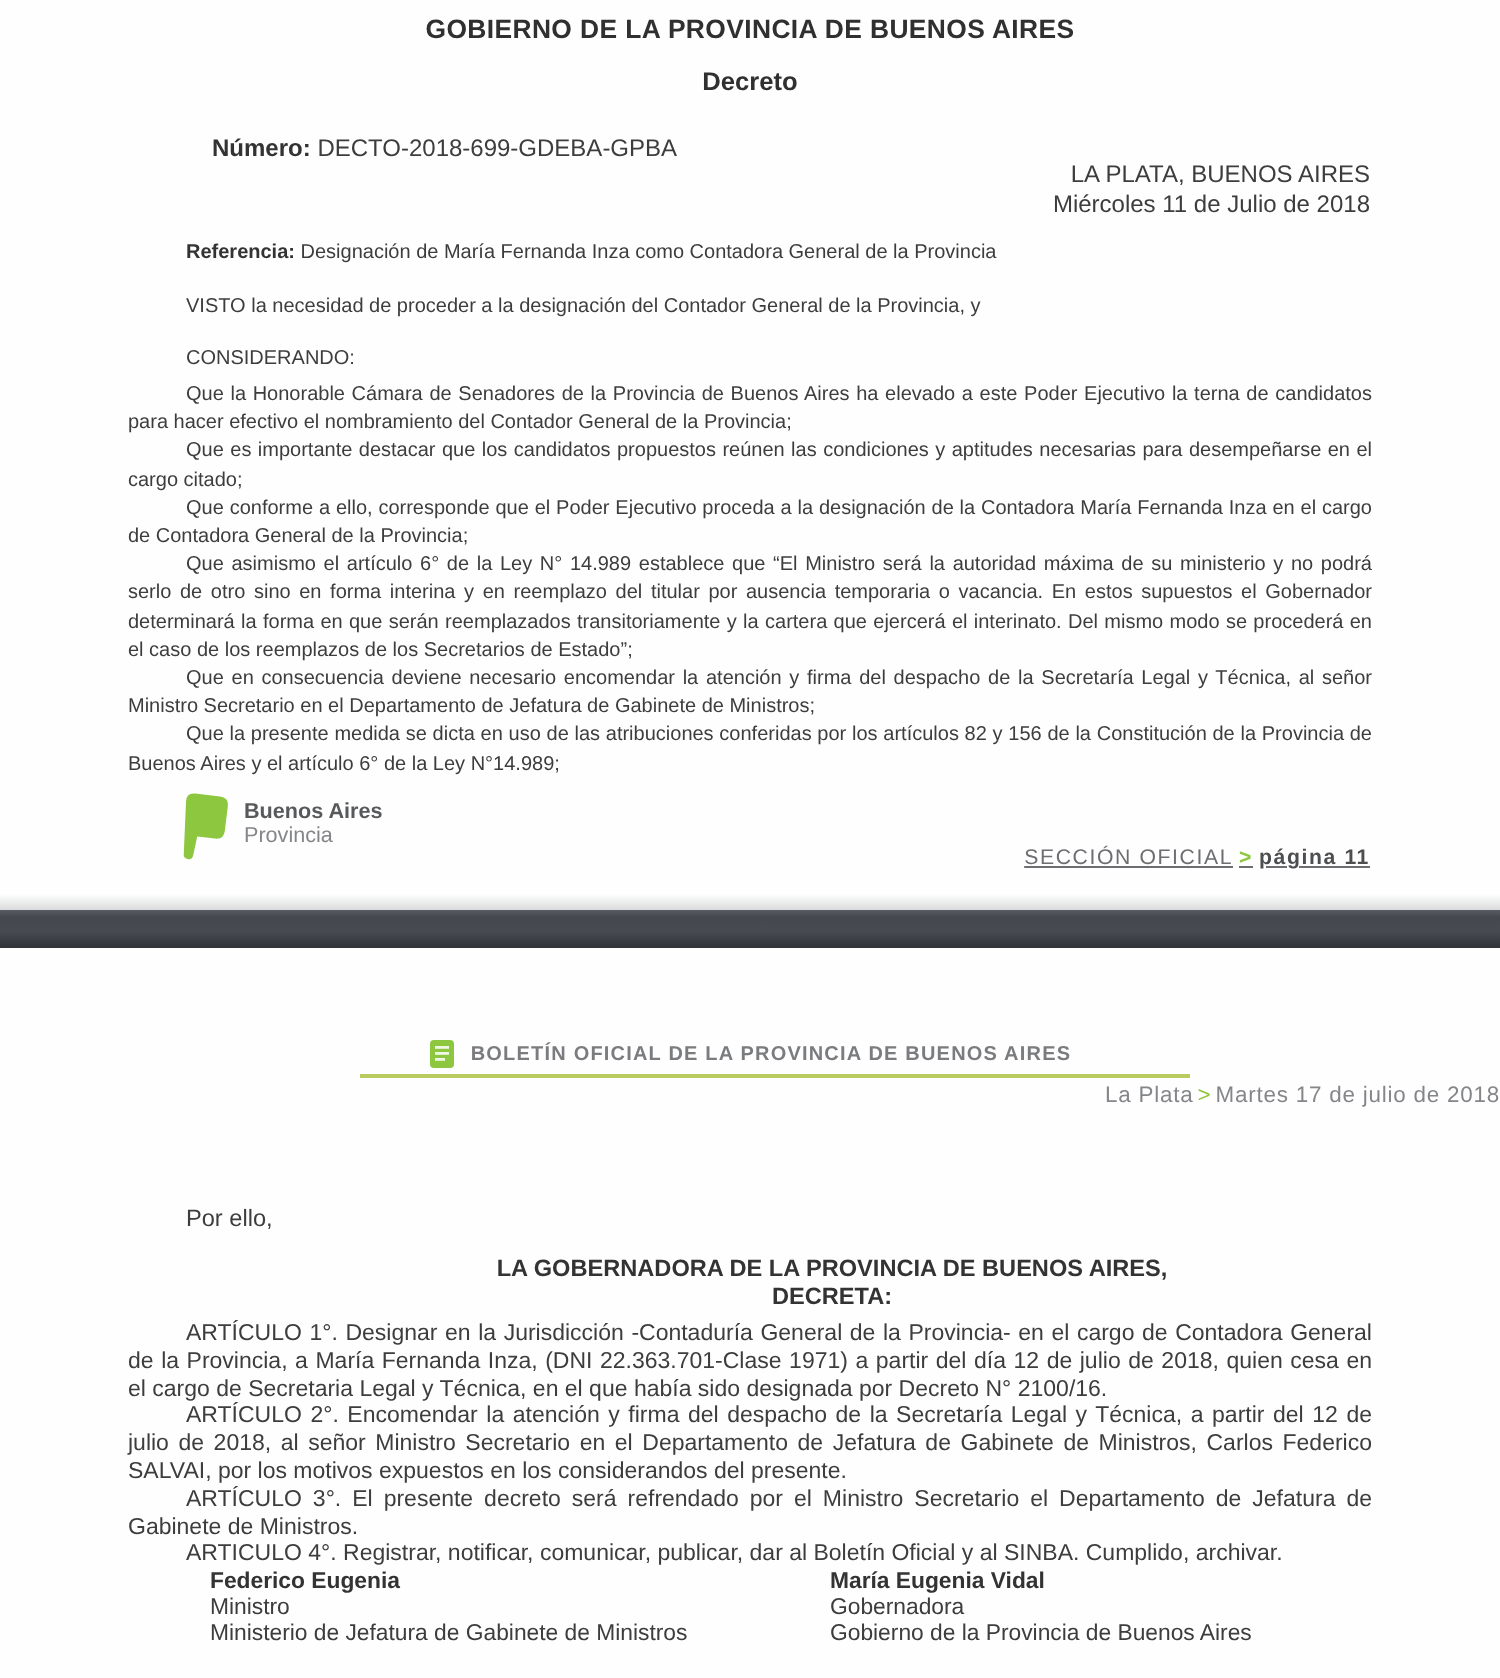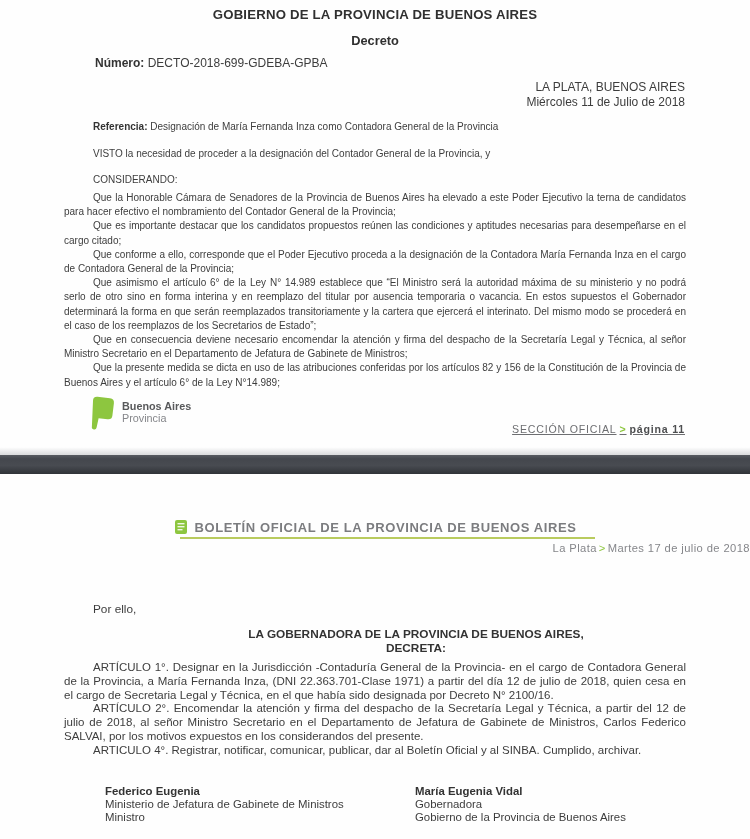--- a/index.html
+++ b/index.html
@@ -28,21 +28,21 @@
   
   .doc-title{
     position:absolute;top:7px;left:0;width:750px;margin:0;
     text-align:center;font-size:13.2px;font-weight:bold;color:#303030;letter-spacing:.2px;
   }
   .doc-subtitle{
     position:absolute;top:33px;left:0;width:750px;margin:0;
     text-align:center;font-size:12.8px;font-weight:bold;color:#303030;
   }
   .numero-line{
-    position:absolute;top:56px;left:95px;margin:0;
+    position:absolute;top:56px;left:95px;margin:11px;
     font-size:12px;color:#3d3d3d;
   }
   .numero-line b{color:#333333;}
   .place-date{
     position:absolute;top:80px;right:65px;margin:0;
     text-align:right;font-size:12px;line-height:15px;color:#3d3d3d;
   }
   .body1{
     position:absolute;top:119px;left:64px;width:622px;
     font-size:10px;line-height:14.2px;color:#3d3d3d;
@@ -67,21 +67,21 @@
   }
   .section-line .sep{color:#8dc63f;font-weight:bold;padding:0 3px;}
   .section-line .pg{color:#4d4e50;font-weight:bold;}
 
   
   .bo-header{
     position:absolute;top:45px;left:0;width:750px;
     display:flex;justify-content:center;align-items:center;gap:7px;
   }
   .bo-title{
-    font-size:13px;font-weight:bold;color:#7b7c7f;letter-spacing:.6px;
+    font-size:10px;font-weight:bold;color:#7b7c7f;letter-spacing:.6px;
   }
   .bo-rule{
     position:absolute;top:63px;left:180px;width:415px;height:2px;
     background:#b9cb5e;
   }
   .bo-dateline{
     position:absolute;top:68px;left:0;width:750px;
     text-align:right;font-size:11.2px;color:#85868a;letter-spacing:.4px;
   }
   .bo-dateline .sep{color:#8dc63f;padding:0 2px;}
@@ -177,28 +177,29 @@
     <p class="por-ello">Por ello,</p>
 
     <div class="decreta-block">
       <div>LA GOBERNADORA DE LA PROVINCIA DE BUENOS AIRES,</div>
       <div>DECRETA:</div>
     </div>
 
     <div class="body2">
       <p>ARTÍCULO 1°. Designar en la Jurisdicción -Contaduría General de la Provincia- en el cargo de Contadora General de la Provincia, a María Fernanda Inza, (DNI 22.363.701-Clase 1971) a partir del día 12 de julio de 2018, quien cesa en el cargo de Secretaria Legal y Técnica, en el que había sido designada por Decreto N° 2100/16.</p>
       <p>ARTÍCULO 2°. Encomendar la atención y firma del despacho de la Secretaría Legal y Técnica, a partir del 12 de julio de 2018, al señor Ministro Secretario en el Departamento de Jefatura de Gabinete de Ministros, Carlos Federico SALVAI, por los motivos expuestos en los considerandos del presente.</p>
+      <p>ARTÍCULO 3°. El presente decreto será refrendado por el Ministro Secretario el Departamento de Jefatura de Gabinete de Ministros.</p>
       <p>ARTICULO 4°. Registrar, notificar, comunicar, publicar, dar al Boletín Oficial y al SINBA. Cumplido, archivar.</p>
     </div>
 
     <div class="signatures">
       <div class="sig sig-left">
         <div class="name">Federico Eugenia</div>
+        <div>Ministro</div>
         <div>Ministerio de Jefatura de Gabinete de Ministros</div>
-        <div>Ministro</div>
       </div>
       <div class="sig sig-right">
         <div class="name">María Eugenia Vidal</div>
         <div>Gobernadora</div>
         <div>Gobierno de la Provincia de Buenos Aires</div>
       </div>
     </div>
   </section>
 
 </div>

